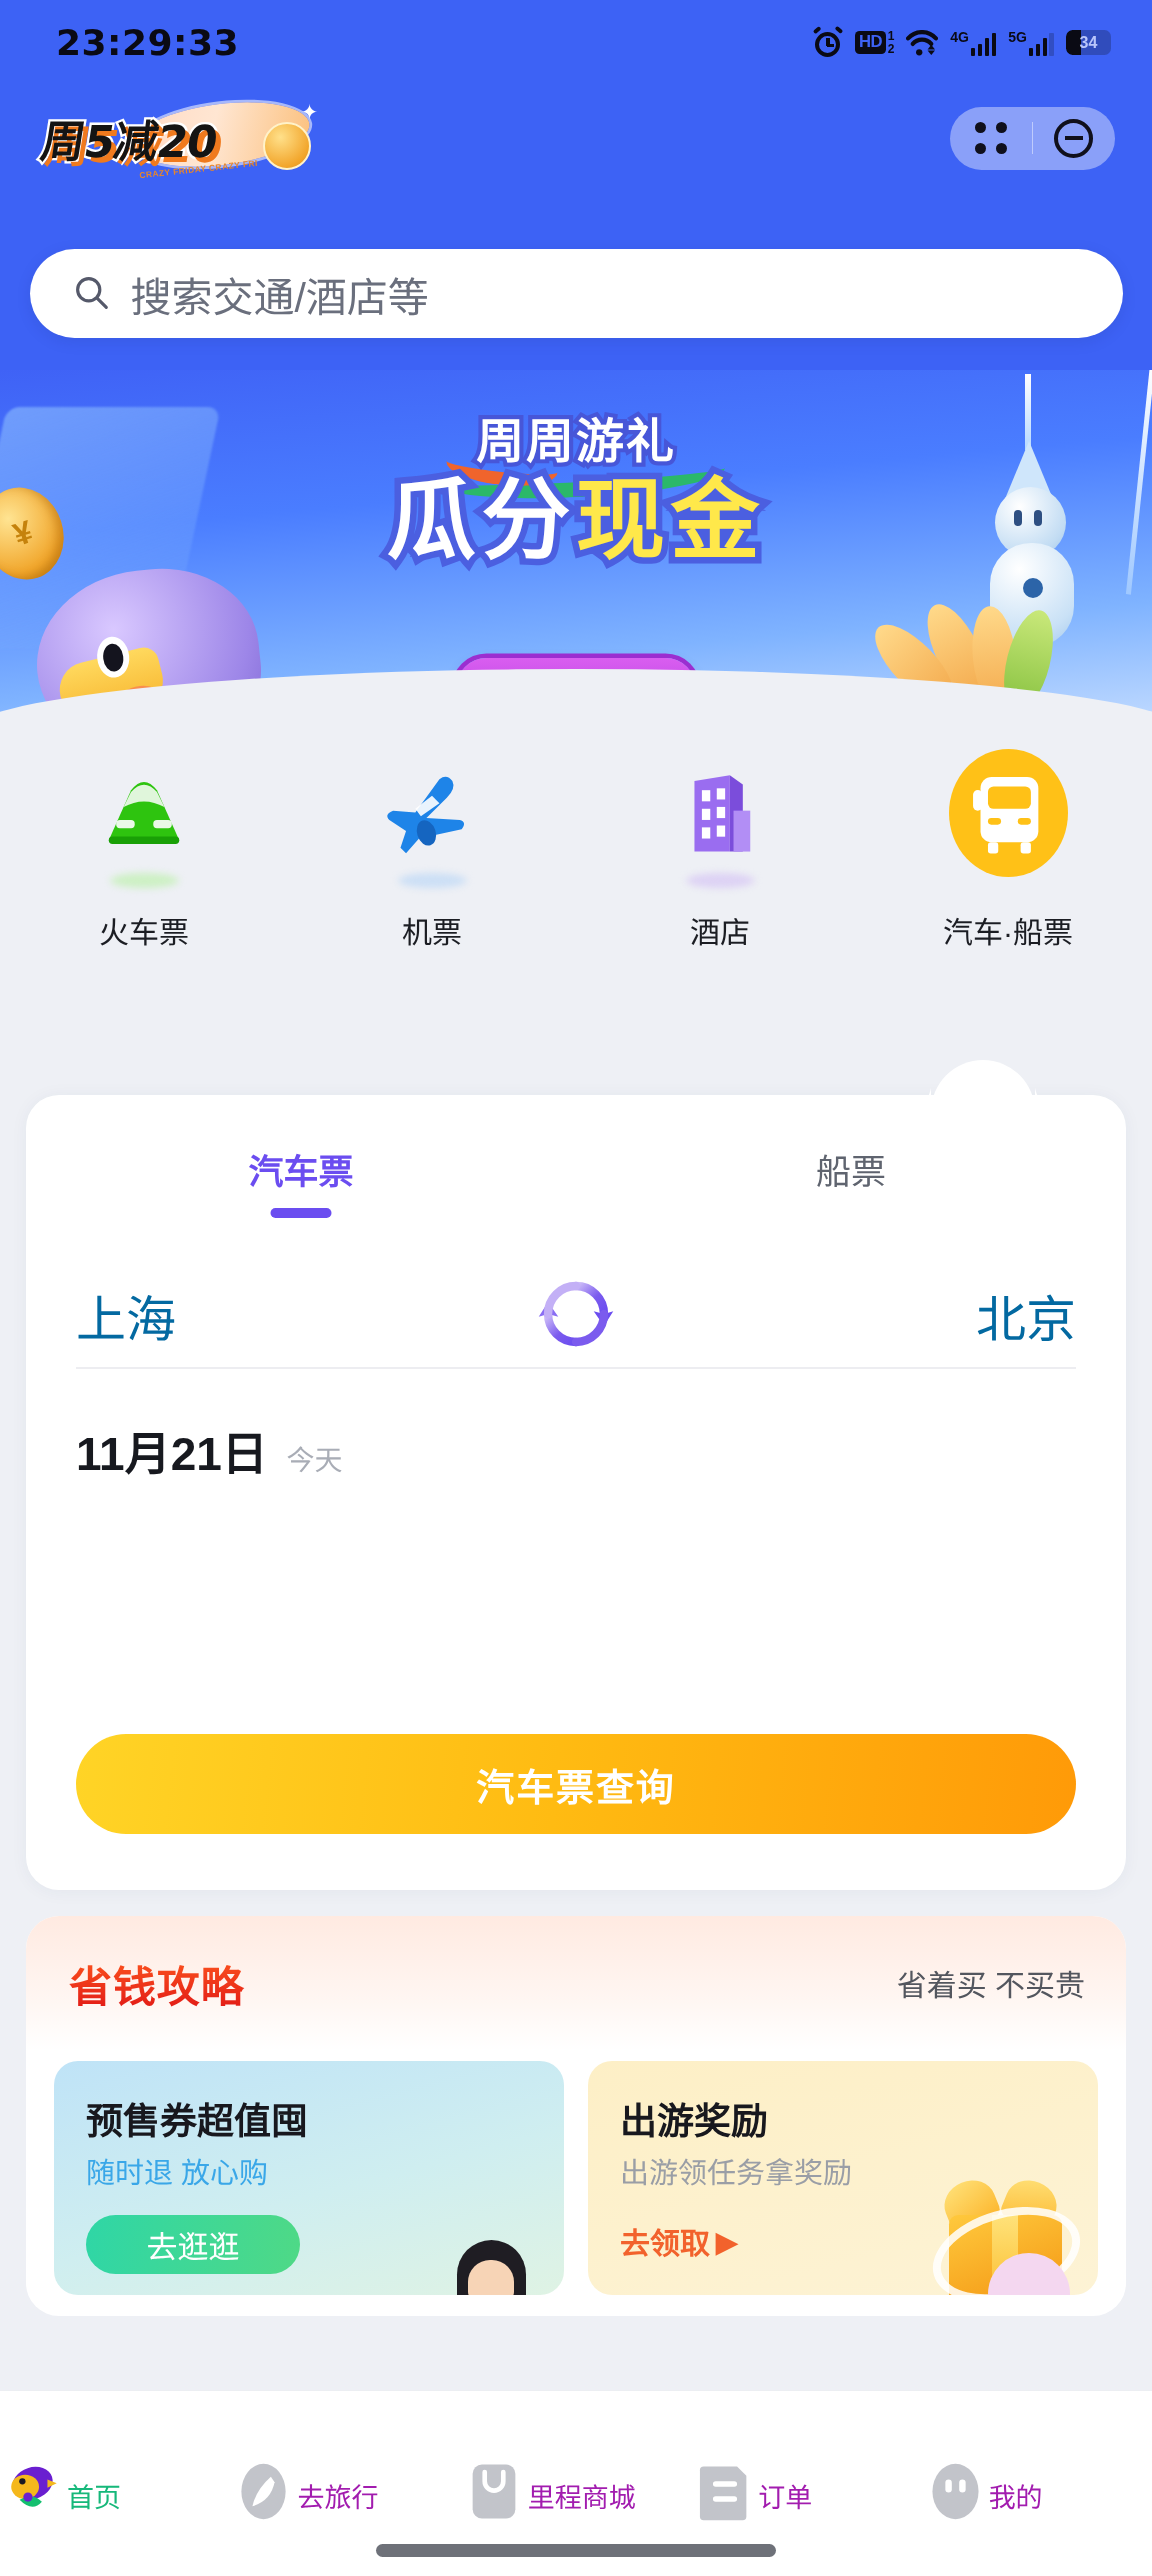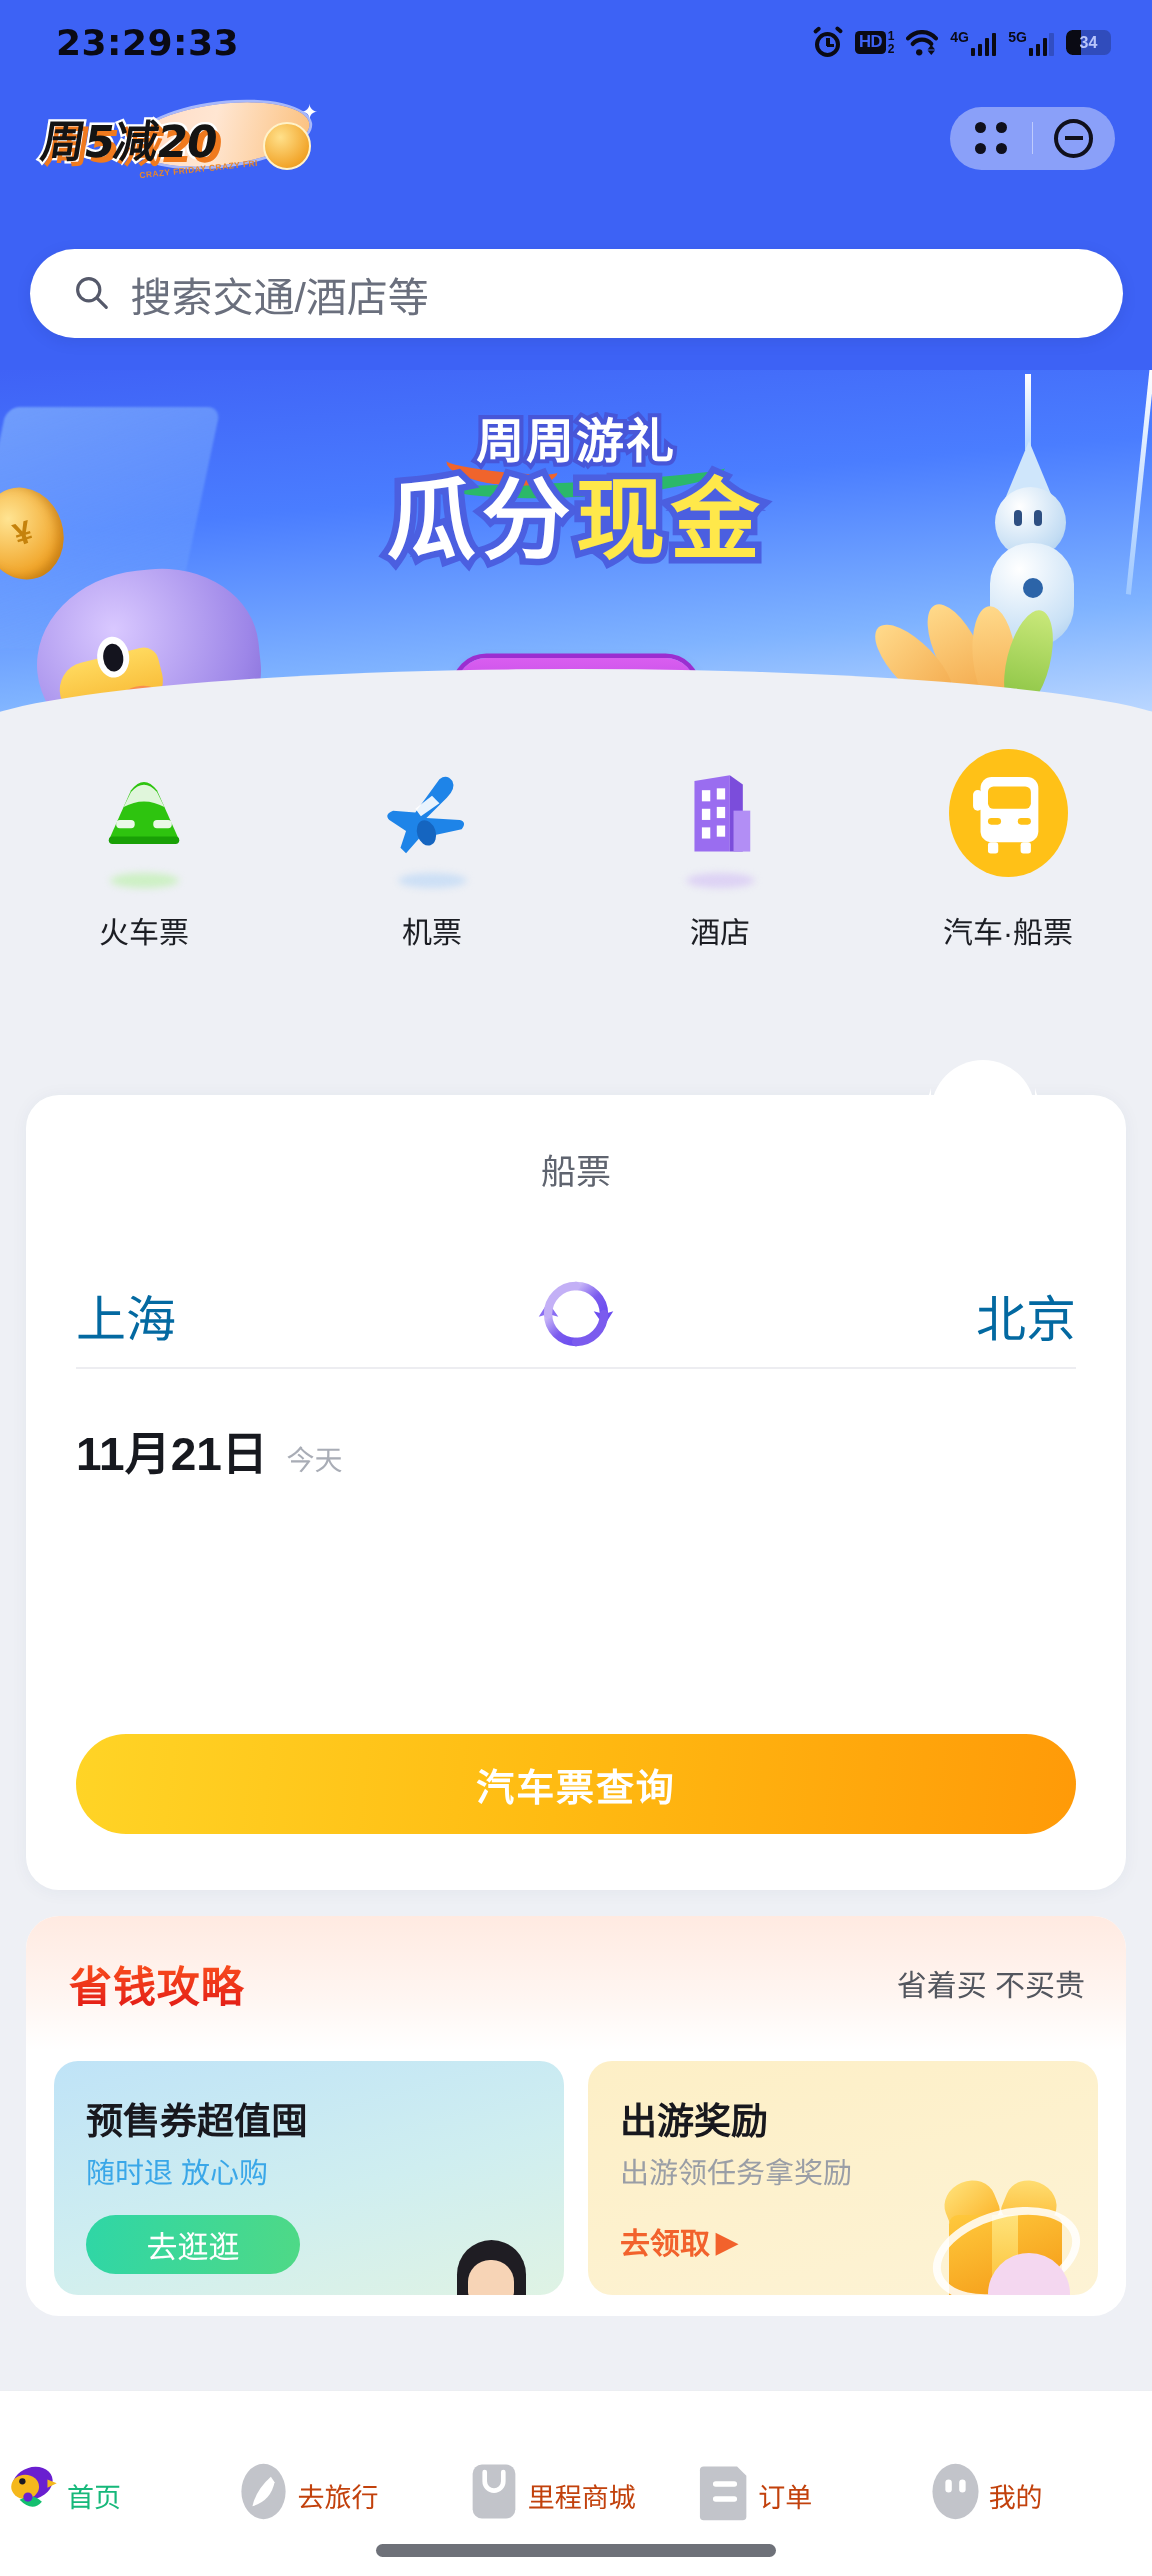--- a/index.html
+++ b/index.html
@@ -573,21 +573,21 @@
     padding-top: 15px;
   }
   .tabitem {
     flex: 1;
     display: flex; align-items: center;
   }
   .tab-ic {
     width: 67px; height: 67px;
     display: flex; align-items: center; justify-content: center;
   }
-  .tab-txt { margin-top: 9.3px; font-size: 27px; color: #c2410c; }
+  .tab-txt { margin-top: 9.3px; font-size: 27px; color: #a21caf; }
   .tabitem.active .tab-txt { color: #16b87a; }
   .homebar {
     position: absolute; left: 50%; transform: translateX(-50%);
     bottom: 18.6px; width: 400px; height: 13px;
     border-radius: 6.5px; background: #6e7179;
   }
 </style>
 </head>
 <body>
 
@@ -792,20 +792,24 @@
       </div>
       <div class="cat-shadow" style="background:transparent;"></div>
       <div class="cat-label">汽车·船票</div>
     </div>
   </div>
 
   <div class="bookcard">
     <div class="notch"></div>
 
     <div class="tabs">
+      <div class="tab active">
+        <span>汽车票</span>
+        <span class="bar"></span>
+      </div>
       <div class="tab idle">
         <span>船票</span>
       </div>
     </div>
 
     <div class="cities">
       <div class="city from">上海</div>
       <div class="swapwrap">
         <span>
           <svg width="82" height="82" viewBox="0 0 88 88">

